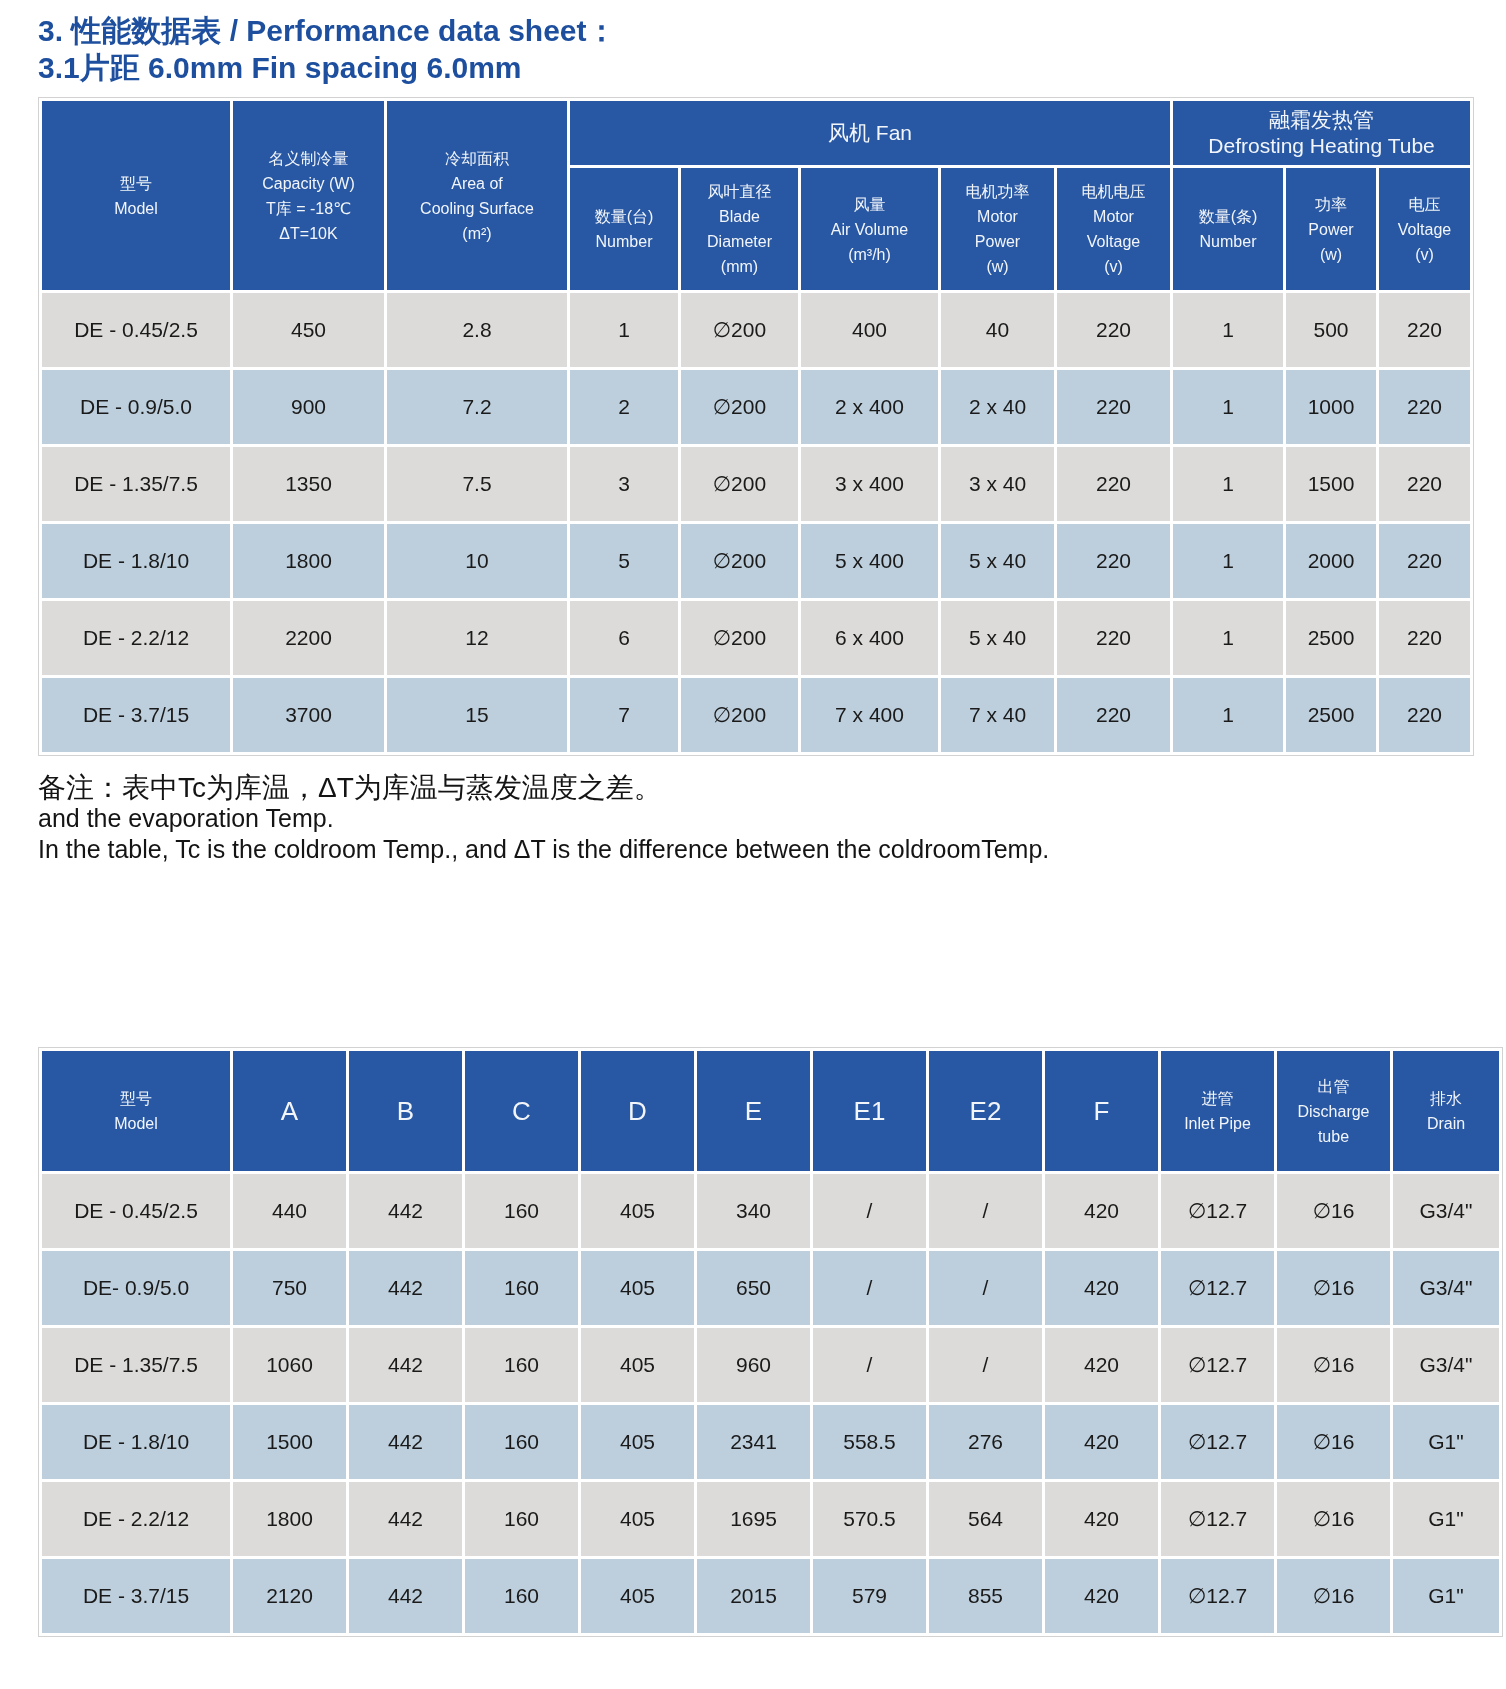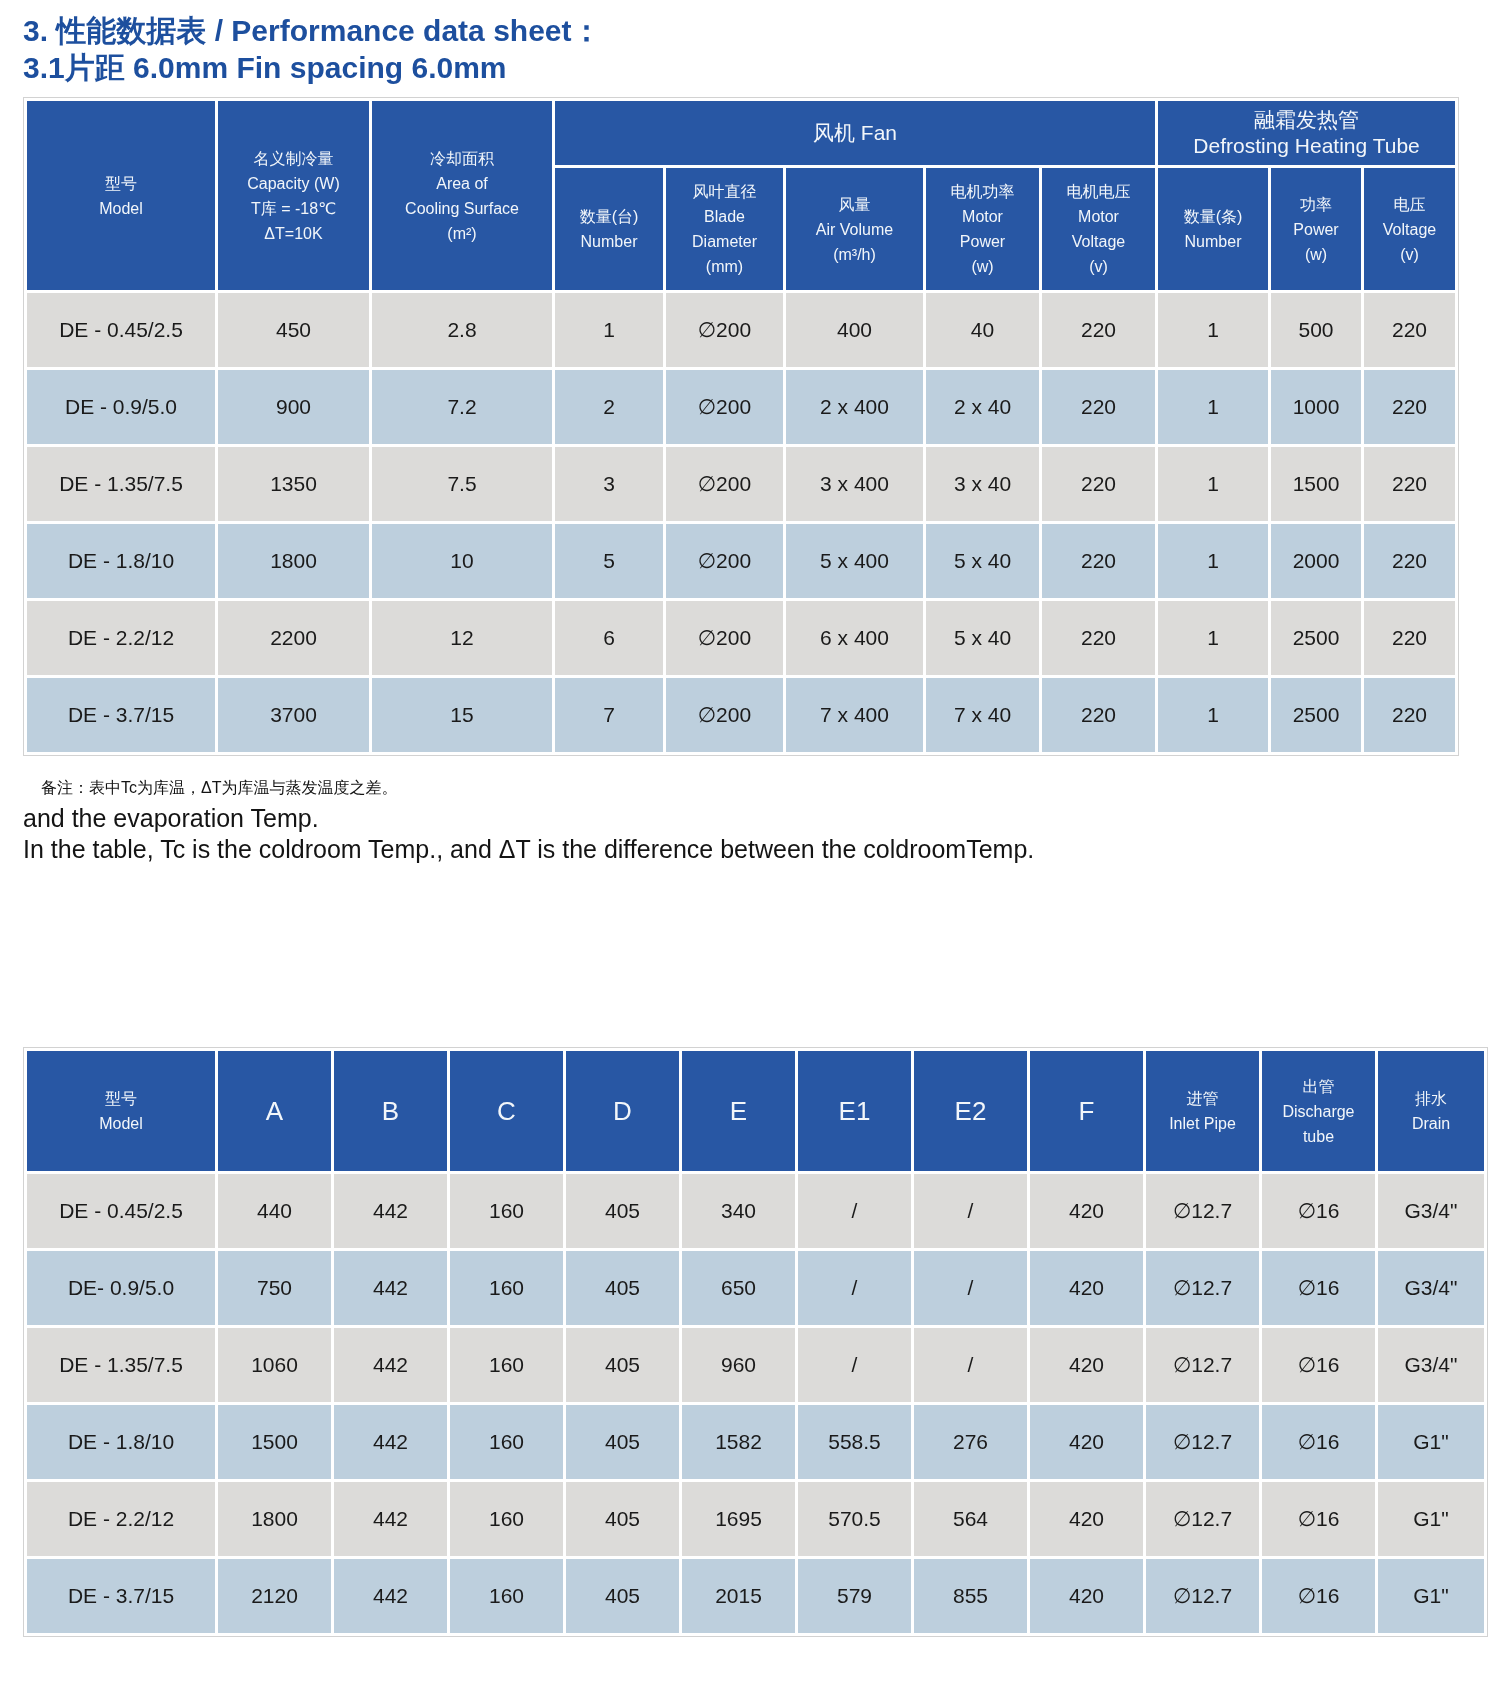--- a/index.html
+++ b/index.html
@@ -1,21 +1,21 @@
 <!DOCTYPE html>
 <html><head>
 <meta charset="utf-8">
 <style>
   html,body{margin:0;padding:0;}
   body{
     width:1506px;height:1689px;overflow:hidden;background:#ffffff;
     font-family:"Liberation Sans","DejaVu Sans",sans-serif;
     -webkit-font-smoothing:antialiased;
   }
-  .content{padding:12px 37px 0 23px;}
+  .content{padding:12px 37px 0 38px;}
 
   .title{color:#1d4f9e;font-weight:bold;font-size:30px;line-height:37px;margin:0 0 11px 0;}
   .title div{white-space:pre;}
 
   table.data-table{
     border-collapse:separate;border-spacing:3px;table-layout:fixed;
     width:1431px;background:#ffffff;border:1px solid #d2d2d2;
   }
   table.data-table th{
     background:#2857a4;color:#f2f6fa;font-weight:normal;
@@ -30,21 +30,21 @@
     background:#dcdbd9;white-space:pre;
   }
   table.data-table tbody tr:nth-child(even) td{background:#bdcfdd;}
 
   .perf thead tr.group-row th.group{height:60px;}
   .perf thead tr.sub-row th{height:118px;}
   .dims thead th{height:116px;}
   .dims{margin-top:182px;}
 
   .note{margin-top:16px;color:#141414;font-size:25px;line-height:31px;}
-  .note .zh{font-size:16px;margin-left:18px;}
+  .note .zh{font-size:28px;}
 </style>
 </head>
 <body>
 
 <div class="content">
 
   <div class="title">
     <div>3. 性能数据表 / Performance data sheet：</div>
     <div>3.1片距 6.0mm Fin spacing 6.0mm</div>
   </div>
@@ -273,21 +273,21 @@
           <td>∅12.7</td>
           <td>∅16</td>
           <td>G3/4"</td>
       </tr>
       <tr>
         <td>DE - 1.8/10</td>
           <td>1500</td>
           <td>442</td>
           <td>160</td>
           <td>405</td>
-          <td>1582</td>
+          <td>2341</td>
           <td>558.5</td>
           <td>276</td>
           <td>420</td>
           <td>∅12.7</td>
           <td>∅16</td>
           <td>G1"</td>
       </tr>
       <tr>
         <td>DE - 2.2/12</td>
           <td>1800</td>

